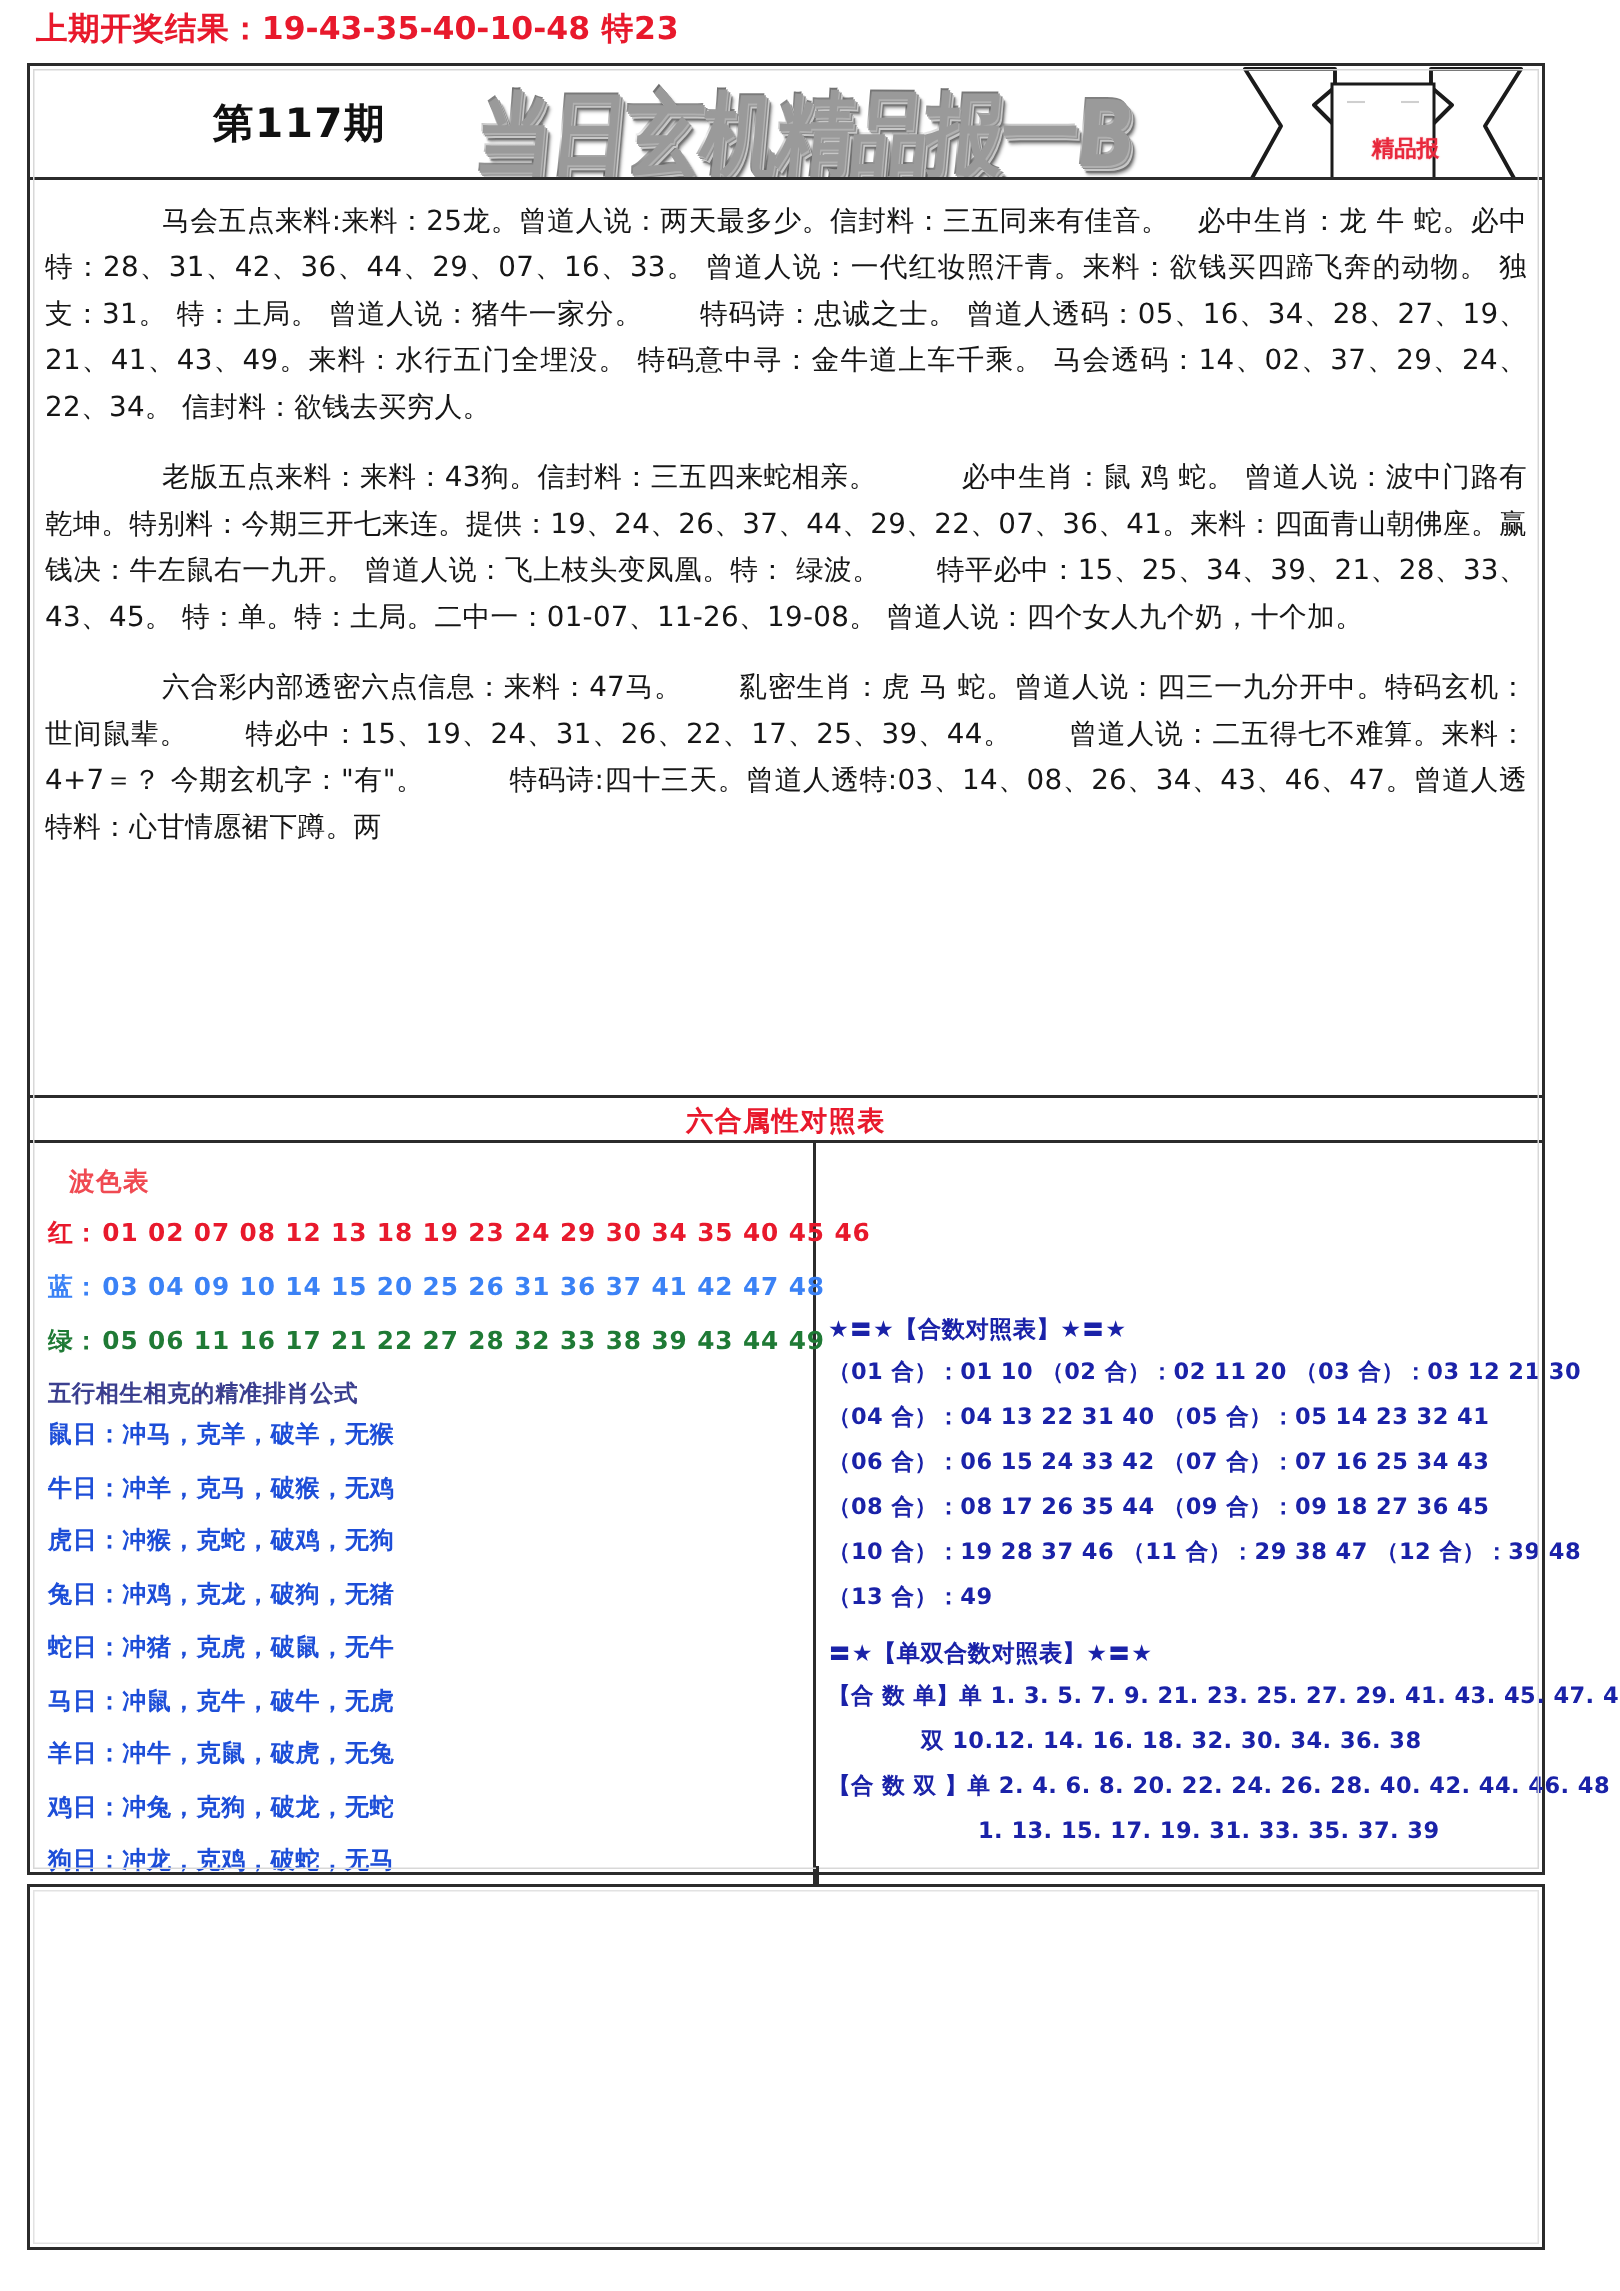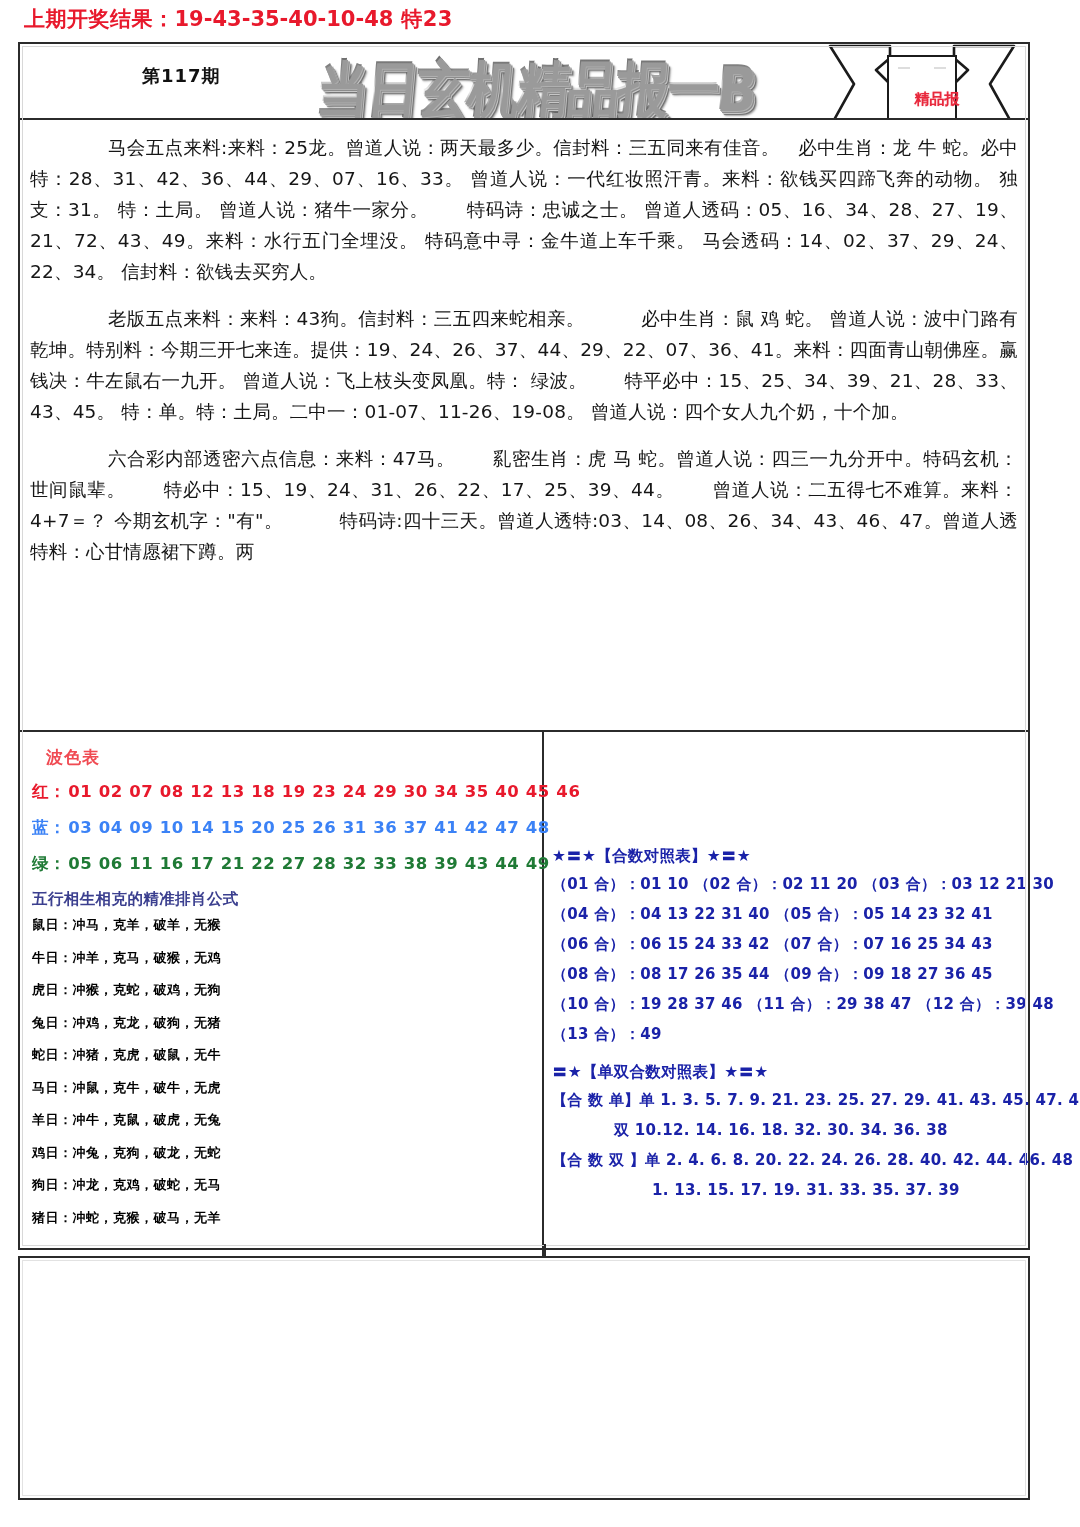--- a/index.html
+++ b/index.html
@@ -33,21 +33,21 @@
     border:1px solid #d8d8d8;pointer-events:none;
   }
 
   
   .header-row{
     position:relative;height:76px;border-bottom:2px solid #2b2b2b;
     box-sizing:border-box;overflow:hidden;
   }
   .issue-no{
     position:absolute;left:122px;top:20px;
-    font-size:18px;font-weight:bold;color:#111;
+    font-size:27px;font-weight:bold;color:#111;
     font-family:"DejaVu Sans","Liberation Sans",sans-serif;
     letter-spacing:1px;
   }
   .masthead{
     position:absolute;left:300px;top:-4px;
     font-size:52px;font-weight:bold;
     letter-spacing:-2px;
     white-space:nowrap;
     color:#3a3a3a;
     transform:scaleY(1.18) skewX(-6deg);
@@ -145,21 +145,21 @@
   .wave-row .lbl{margin-right:2px;}
   .wave-red{color:#e8192c;}
   .wave-blue{color:#3b82f6;}
   .wave-green{color:#1f7a35;}
 
   .formula-title{
     font-size:15.5px;color:#3b3f8f;font-weight:bold;
     margin:8px 0 6px 0;letter-spacing:0.4px;
   }
   .formula-row{
-    font-size:13px;color:#000000;font-weight:bold;
+    font-size:16px;color:#1d4ed8;font-weight:bold;
     margin:0 0 14.5px 0;letter-spacing:0.5px;white-space:nowrap;
   }
 
   .rt-head{
     font-size:15.5px;font-weight:bold;color:#1a22a8;
     margin:0 0 8px 0;letter-spacing:0.3px;
   }
   .rt-row{
     font-size:15px;font-weight:bold;color:#1a22a8;
     margin:0 0 11px 0;letter-spacing:0.3px;white-space:nowrap;
@@ -207,25 +207,28 @@
           <path d="M190 2 L130 2 L130 14 L144 26 L130 40 L130 76 L186 76 L166 40 L190 2 Z" fill="#ffffff" stroke="#1b1b1b" stroke-width="2.6" stroke-linejoin="round"></path>
           <rect x="64" y="12" width="68" height="64" fill="#ffffff" stroke="#1b1b1b" stroke-width="2"></rect>
           <line x1="74" y1="24" x2="86" y2="24" stroke="#cfcfcf" stroke-width="1.4"></line>
           <line x1="110" y1="24" x2="122" y2="24" stroke="#cfcfcf" stroke-width="1.4"></line>
         </svg>
         <div class="ribbon-label">精品报</div>
       </div>
     </div>
 
     <div class="article">
-      <p class="para"><span class="lead">马会五点来料:来料：25龙。曾道人说：两天最多少。信封料：三五同来有佳音。　必中生肖：龙 牛 蛇。必中特：28、31、42、36、44、29、07、16、33。 曾道人说：一代红妆照汗青。来料：欲钱买四蹄飞奔的动物。 独支：31。 特：土局。 曾道人说：猪牛一家分。　　特码诗：忠诚之士。 曾道人透码：05、16、34、28、27、19、21、72、43、49。来料：水行五门全埋没。 特码意中寻：金牛道上车千乘。 马会透码：14、02、37、29、24、22、34。 信封料：欲钱去买穷人。</span></p>
+      <p class="para"><span class="lead">马会五点来料:来料：25龙。曾道人说：两天最多少。信封料：三五同来有佳音。　必中生肖：龙 牛 蛇。必中特：28、31、42、36、44、29、07、16、33。 曾道人说：一代红妆照汗青。来料：欲钱买四蹄飞奔的动物。 独支：31。 特：土局。 曾道人说：猪牛一家分。　　特码诗：忠诚之士。 曾道人透码：05、16、34、28、27、19、21、41、43、49。来料：水行五门全埋没。 特码意中寻：金牛道上车千乘。 马会透码：14、02、37、29、24、22、34。 信封料：欲钱去买穷人。</span></p>
       <p class="para"><span class="lead">老版五点来料：来料：43狗。信封料：三五四来蛇相亲。　　　必中生肖：鼠 鸡 蛇。 曾道人说：波中门路有乾坤。特别料：今期三开七来连。提供：19、24、26、37、44、29、22、07、36、41。来料：四面青山朝佛座。赢钱决：牛左鼠右一九开。 曾道人说：飞上枝头变凤凰。特： 绿波。　　特平必中：15、25、34、39、21、28、33、43、45。 特：单。特：土局。二中一：01-07、11-26、19-08。 曾道人说：四个女人九个奶，十个加。</span></p>
       <p class="para"><span class="lead">六合彩内部透密六点信息：来料：47马。　　乿密生肖：虎 马 蛇。曾道人说：四三一九分开中。特码玄机：世间鼠辈。　　特必中：15、19、24、31、26、22、17、25、39、44。　　曾道人说：二五得七不难算。来料：4+7＝？ 今期玄机字："有"。　　　特码诗:四十三天。曾道人透特:03、14、08、26、34、43、46、47。曾道人透特料：心甘情愿裙下蹲。两</span></p>
     </div>
 
+    <div class="table-title-row">
+      <div class="table-title">六合属性对照表</div>
+    </div>
 
     <div class="cols">
 
       <div class="col-left">
         <div class="wave-title">波色表</div>
 
         <div class="wave-row wave-red">
           <span class="lbl">红：</span><span>01 02 07 08 12 13 18 19 23 24 29 30 34 35 40 45 46</span>
         </div>
         <div class="wave-row wave-blue">

